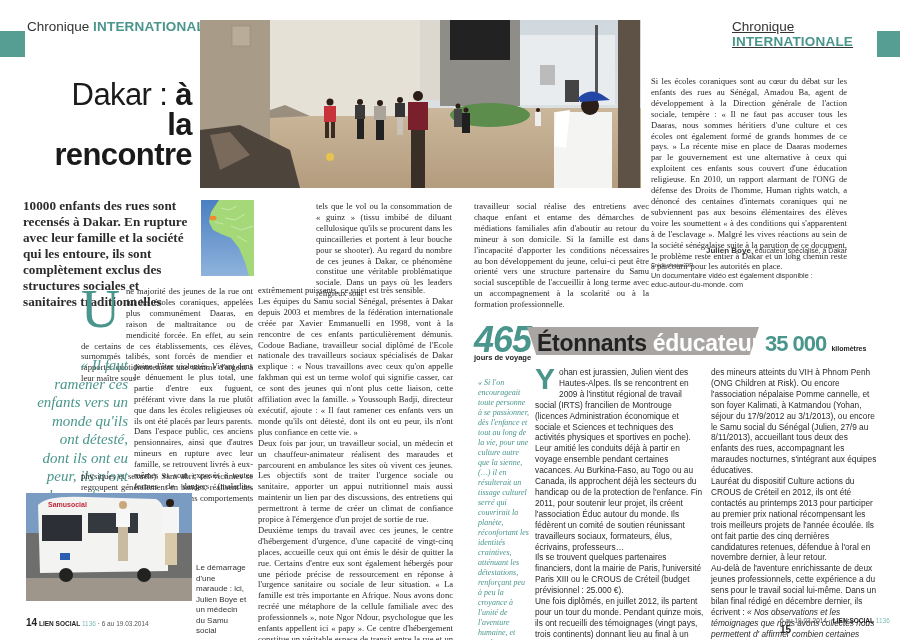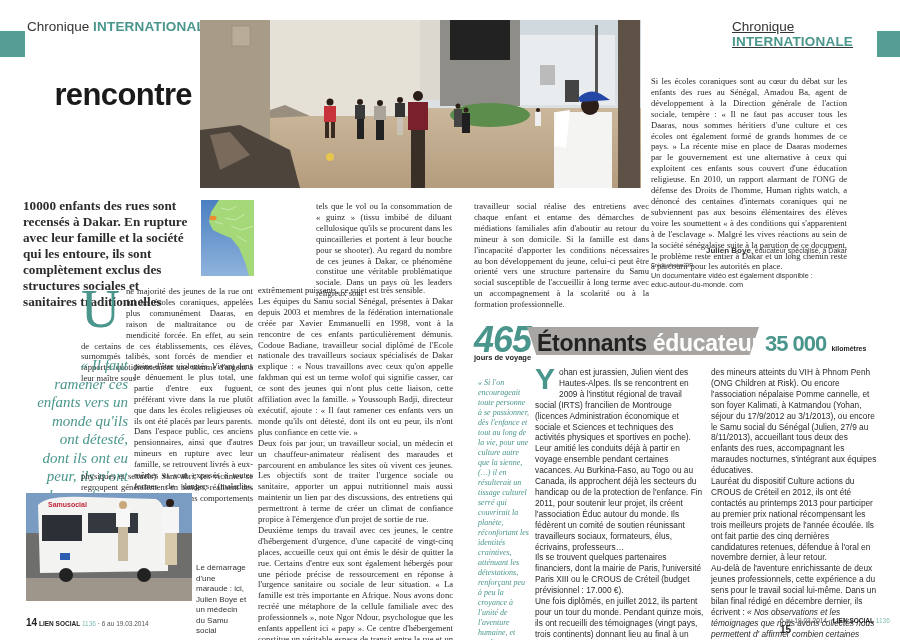--- a/index.html
+++ b/index.html
@@ -49,20 +49,21 @@
 </head>
 <body>
 
 <div class="abs teal-block" style="left:0;top:31px;width:25px;height:26px;"></div>
 <div class="abs rubric" style="left:27px;top:19px;">
   <span>Chronique</span>
   <b>INTERNATIONALE</b>
 </div>
 
 <div class="abs headline" style="left:40px;top:80px;width:152px;">
+  <div><span class="light">Dakar :</span> <span class="bold">à la</span></div>
   <div class="bold">rencontre</div>
 </div>
 
 <div class="abs photo" style="left:200px;top:20px;width:441px;height:168px;">
   <svg width="441" height="168" viewBox="0 0 441 168">
     <defs>
       <linearGradient id="sky" x1="0" y1="0" x2="0" y2="1">
           <stop offset="0" stop-color="#cfd8de"></stop>
           <stop offset="1" stop-color="#e6e8e6"></stop>
         </linearGradient>
@@ -235,21 +236,21 @@
 </div>
 
 <div class="abs side-quote" style="left:478px;top:378px;width:52px;">
   <div>« Si l'on encourageait toute personne à se passionner, dès l'enfance et tout au long de la vie, pour une culture autre que la sienne, (…) il en résulterait un tissage culturel serré qui couvrirait la planète, réconfortant les identités craintives, atténuant les détestations, renforçant peu à peu la croyance à l'unité de l'aventure humaine, et rendant possible, de ce fait, un sursaut salutaire. »</div>
 
 </div>
 
 <div class="abs sans-col" style="left:535px;top:367px;width:170px;">
   <span class="dropcap-sans">Y</span>
   <p>ohan est jurassien, Julien vient des Hautes-Alpes. Ils se rencontrent en 2009 à l'institut régional de travail social (IRTS) francilien de Montrouge (licences Administration économique et sociale et Sciences et techniques des activités physiques et sportives en poche). Leur amitié les conduits déjà à partir en voyage ensemble pendant certaines vacances. Au Burkina-Faso, au Togo ou au Canada, ils approchent déjà les secteurs du handicap ou de la protection de l'enfance. Fin 2011, pour soutenir leur projet, ils créent l'association Éduc autour du monde. Ils fédèrent un comité de soutien réunissant travailleurs sociaux, formateurs, élus, écrivains, professeurs…</p>
-  <p>Ils se trouvent quelques partenaires financiers, dont la mairie de Paris, l'université Paris XIII ou le CROUS de Créteil (budget prévisionnel : 17.000 €).</p>
+  <p>Ils se trouvent quelques partenaires financiers, dont la mairie de Paris, l'université Paris XIII ou le CROUS de Créteil (budget prévisionnel : 25.000 €).</p>
   <p>Une fois diplômés, en juillet 2012, ils partent pour un tour du monde. Pendant quinze mois, ils ont recueilli des témoignages (vingt pays, trois continents) donnant lieu au final à un documentaire vidéo donnant la parole aux travailleurs sociaux aux quatre coins de la planète.</p>
 
 </div>
 
 <div class="abs sans-col" style="left:711px;top:367px;width:166px;">
   <p>des mineurs atteints du VIH à Phnom Penh (ONG Children at Risk). Ou encore l'association népalaise Pomme cannelle, et son foyer Kalimati, à Katmandou (Yohan, séjour du 17/9/2012 au 3/1/2013), ou encore le Samu social du Sénégal (Julien, 27/9 au 8/11/2013), accueillant tous deux des enfants des rues, accompagnant les maraudes nocturnes, s'intégrant aux équipes éducatives.</p>
   <p>Lauréat du dispositif Culture actions du CROUS de Créteil en 2012, ils ont été contactés au printemps 2013 pour participer au premier prix national récompensant les trois meilleurs projets de l'année écoulée. Ils ont fait partie des cinq dernières candidatures retenues, défendue à l'oral en novembre dernier, à leur retour.</p>
   <p><span>Au-delà de l'aventure enrichissante de deux jeunes professionnels, cette expérience a du sens pour le travail social lui-même. Dans un bilan final rédigé en décembre dernier, ils écrivent :</span> <i>« Nos observations et les témoignages que nous avons collectés nous permettent d' affirmer combien certaines valeurs sont partagés par un ensemble d' acteurs, quelle que soit leur nationalité. Nous espérons pouvoir faire apparaître ces similitudes, confronter ces différences et exprimer la passion commune qui lie ces professionnels en leur donnant la parole. »</i> </p>
 
 </div>

